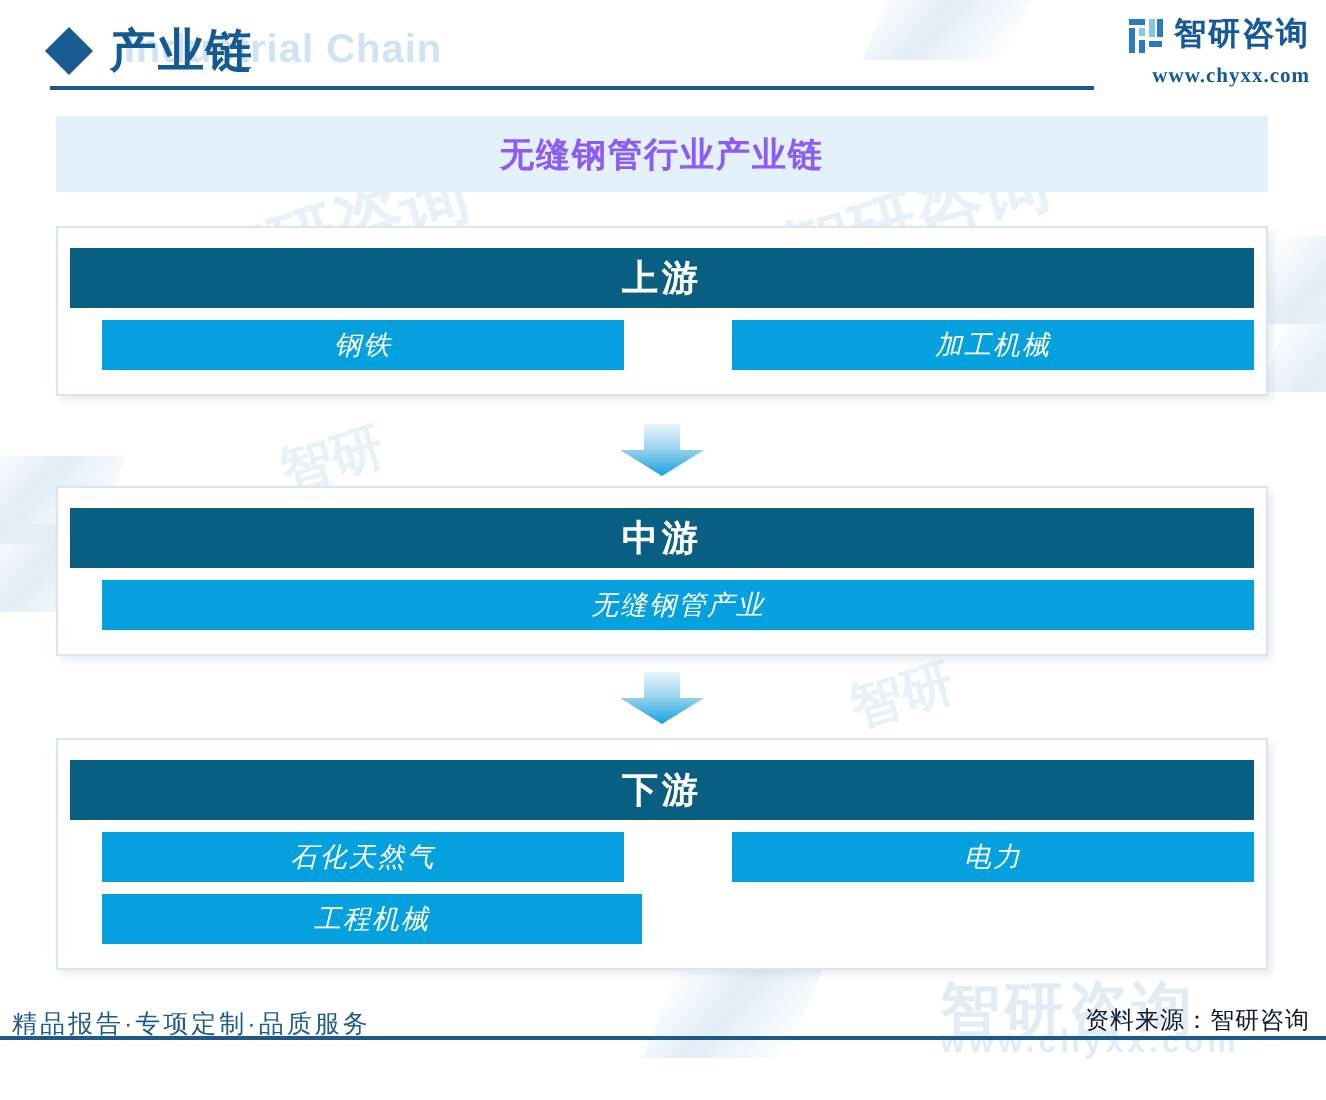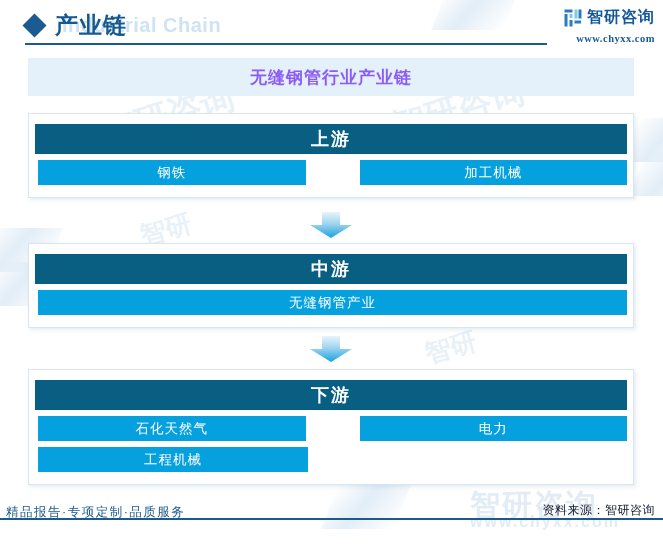--- a/index.html
+++ b/index.html
@@ -157,21 +157,22 @@
     justify-content: center;
   }
   .panel-head-text {
     color: #ffffff;
     font-size: 18px;
     font-weight: bold;
     letter-spacing: 2px;
   }
   .row {
     display: flex;
-    margin: 6px 6px 0 9px;
+    margin: 6px 6px 0 22px;
+    font-style: italic;
   }
   .row:last-child { margin-bottom: 12px; }
   .cell {
     height: 25px;
     background: #05a0de;
     display: flex;
     align-items: center;
     justify-content: center;
     box-sizing: border-box;
   }

